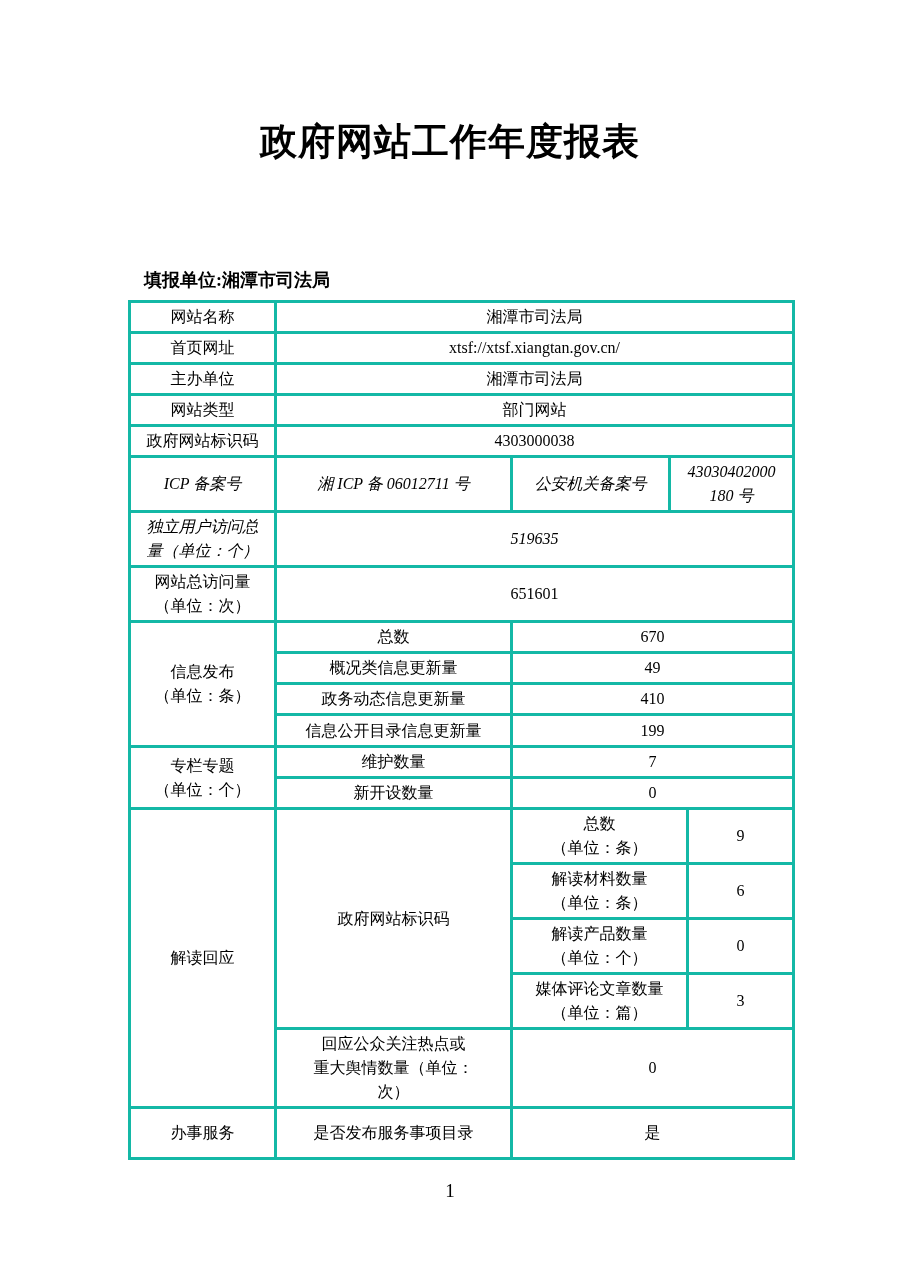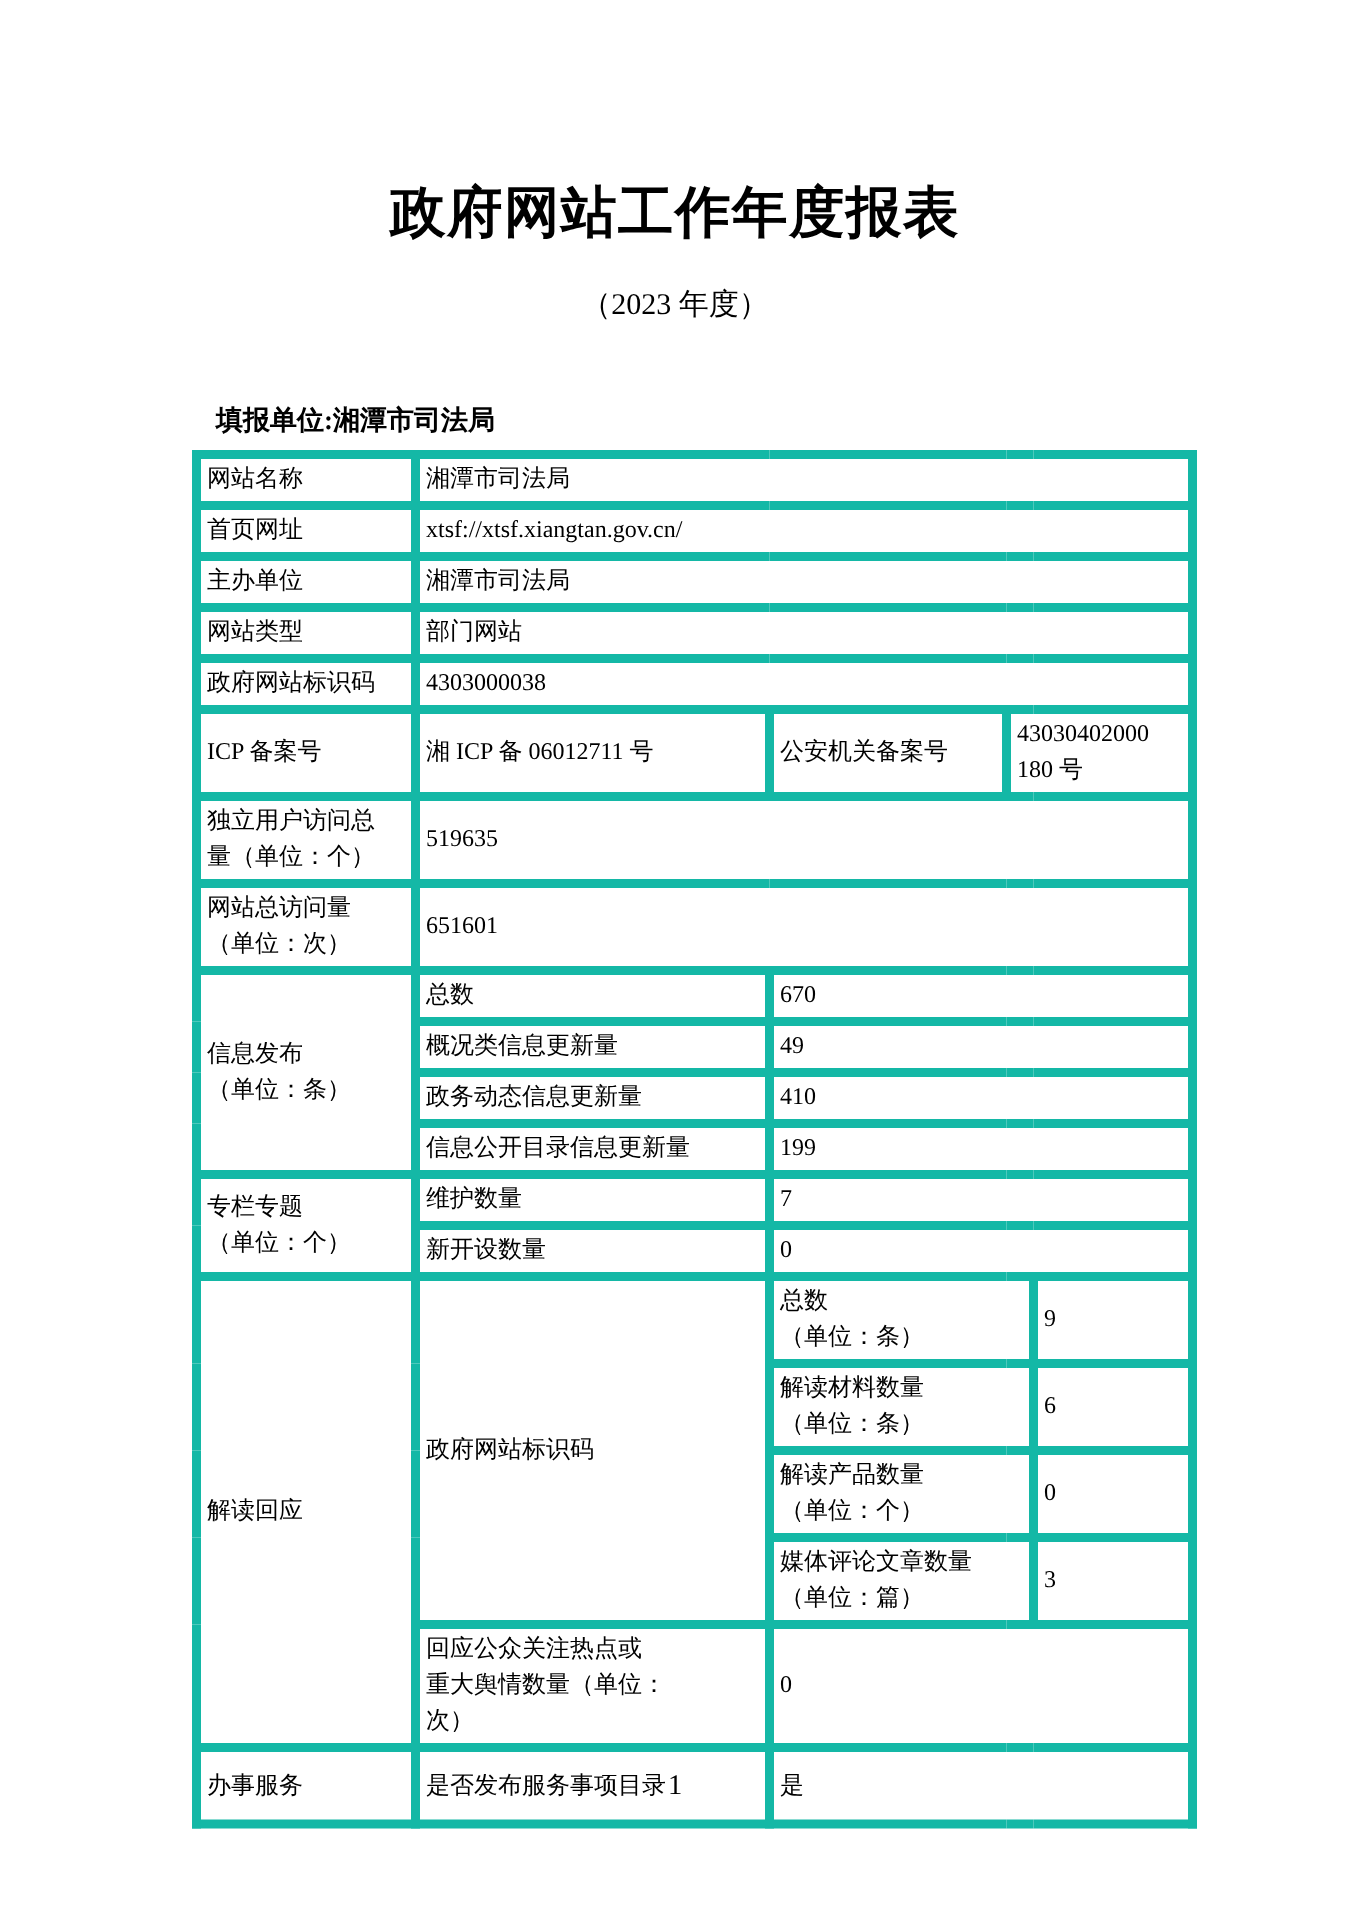--- a/index.html
+++ b/index.html
@@ -49,38 +49,38 @@
   }
   table.report {
     position: absolute;
     top: 300px;
     left: 128px;
     width: 664px;
     border-collapse: collapse;
     table-layout: fixed;
   }
   table.report td {
-    border: 6px solid #14b8a6;
-    text-align: left;
+    border: 3px solid #14b8a6;
+    text-align: center;
     vertical-align: middle;
     font-size: 16px;
     line-height: 1.5;
     padding: 2px 4px;
     white-space: pre-line;
     overflow: hidden;
     font-family: "Liberation Serif", serif;
   }
   td.ascii {
     font-family: "Liberation Mono", monospace;
     font-size: 15px;
   }
   tr.rh31 { height: 31px; }
   tr.rh30 { height: 30px; }
   tr.rh32 { height: 32px; margin-top: 12px; }
-  tr.rh55 { height: 55px; }
+  tr.rh55 { height: 55px; font-style: italic; }
   tr.rh54 { height: 54px; }
   tr.rh53 { height: 53px; }
   tr.rh52 { height: 52px; }
   tr.rh51 { height: 51px; }
   tr.rh79 { height: 64px; }
   td.va-top { vertical-align: top; padding-top: 5px; }
   td.va-bottom { vertical-align: bottom; padding-bottom: 4px; }
   .page-number {
     position: absolute;
     top: 1180px;
@@ -90,21 +90,20 @@
     font-size: 19px;
     font-family: "Liberation Serif", serif;
   }
 </style>
 </head>
 <body>
 
 <div class="page">
 
   <div class="doc-title">政府网站工作年度报表</div>
-  <div class="doc-subtitle">（2023 年度）</div>
   <div class="filler-unit">填报单位:湘潭市司法局</div>
 
   <table class="report">
     <colgroup>
       <col style="width:146px">
       <col style="width:236px">
       <col style="width:158px">
       <col style="width:18px">
       <col style="width:106px">
     </colgroup>

